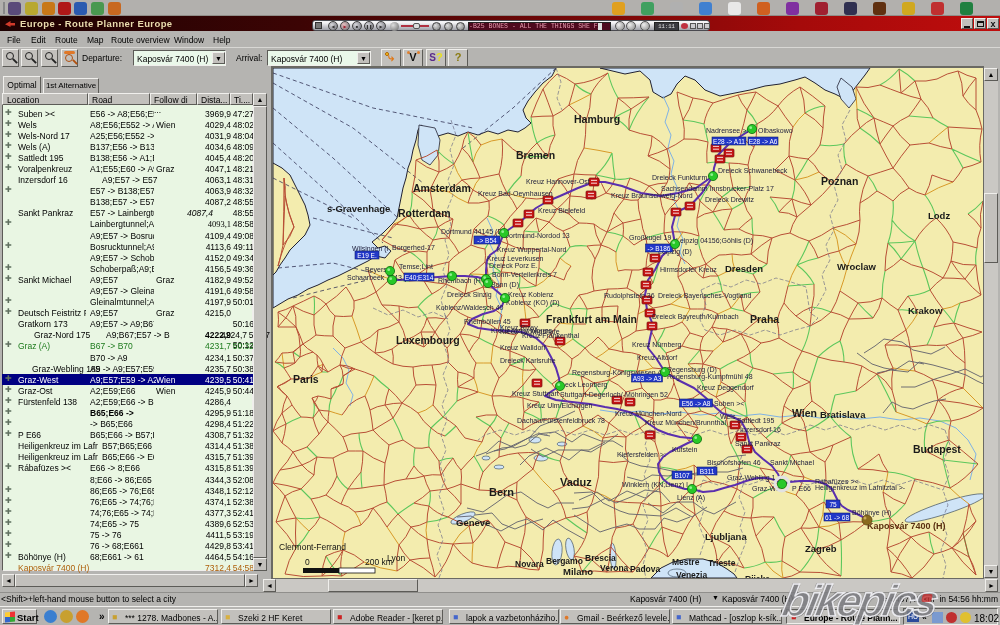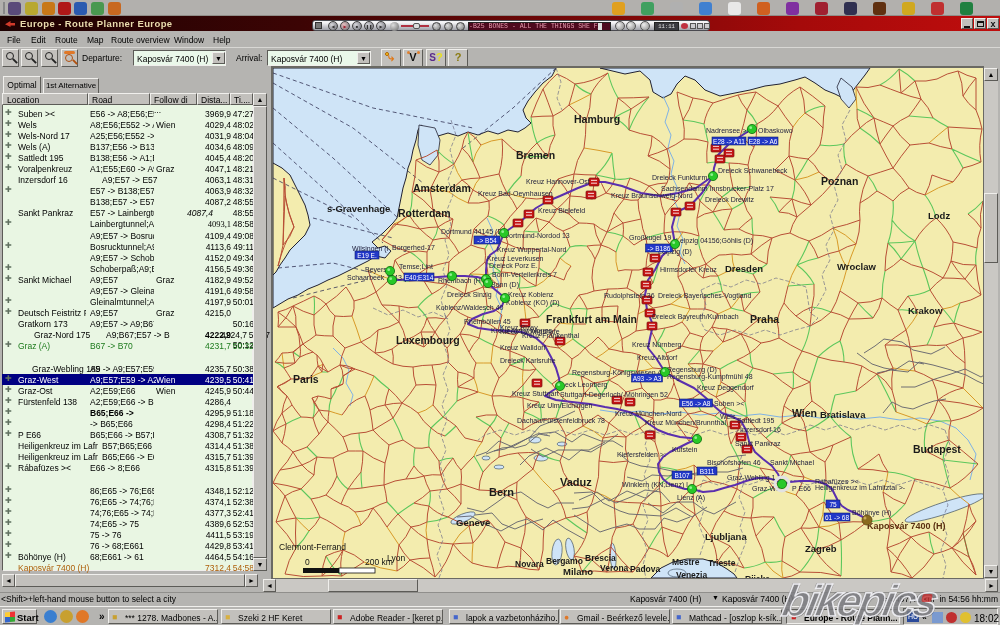--- a/index.html
+++ b/index.html
@@ -247,20 +247,25 @@
       <span style="position:absolute;left:185px;width:44px;top:1px;text-align:right;">4224,7</span>
       <span style="position:absolute;left:230px;width:22px;top:1px;text-align:right;">50:17</span>
     </div>
 <div style="position:absolute;left:0;top:340.4px;width:251px;height:11px;color:#1c7a1c;">
       <span style="position:absolute;left:3px;top:1px;color:#60705f;font-size:8px;line-height:8px;">✚</span>
       <span style="position:absolute;left:16px;top:1px;width:82px;white-space:nowrap;overflow:hidden;">Graz (A)</span>
       <span style="position:absolute;left:88px;top:1px;width:64px;white-space:nowrap;overflow:hidden;">B67 -&gt; B70</span>
       <span style="position:absolute;left:185px;width:44px;top:1px;text-align:right;">4231,7</span>
       <span style="position:absolute;left:230px;width:22px;top:1px;text-align:right;">50:32</span>
     </div>
+<div style="position:absolute;left:0;top:351.5px;width:251px;height:11px;color:#000;">
+      <span style="position:absolute;left:88px;top:1px;width:64px;white-space:nowrap;overflow:hidden;">B70 -&gt; A9</span>
+      <span style="position:absolute;left:185px;width:44px;top:1px;text-align:right;">4234,1</span>
+      <span style="position:absolute;left:230px;width:22px;top:1px;text-align:right;">50:37</span>
+    </div>
 <div style="position:absolute;left:0;top:362.6px;width:251px;height:11px;color:#000;">
       <span style="position:absolute;left:30px;top:1px;width:82px;white-space:nowrap;overflow:hidden;">Graz-Webling 185</span>
       <span style="position:absolute;left:88px;top:1px;width:64px;white-space:nowrap;overflow:hidden;">A9 -&gt; A9;E57;E59</span>
       <span style="position:absolute;left:185px;width:44px;top:1px;text-align:right;">4235,7</span>
       <span style="position:absolute;left:230px;width:22px;top:1px;text-align:right;">50:38</span>
     </div>
 <div style="position:absolute;left:0;top:373.7px;width:251px;height:11px;background:#000082;color:#fff;">
       <span style="position:absolute;left:3px;top:1px;color:#60705f;font-size:8px;line-height:8px;">✚</span>
       <span style="position:absolute;left:16px;top:1px;width:82px;white-space:nowrap;overflow:hidden;">Graz-West</span>
       <span style="position:absolute;left:88px;top:1px;width:66px;white-space:nowrap;overflow:hidden;">A9;E57;E59 -&gt; A2</span>
@@ -313,20 +318,25 @@
       <span style="position:absolute;left:100px;top:1px;width:52px;white-space:nowrap;overflow:hidden;">B65;E66 -&gt; E66</span>
       <span style="position:absolute;left:185px;width:44px;top:1px;text-align:right;">4315,7</span>
       <span style="position:absolute;left:230px;width:22px;top:1px;text-align:right;">51:39</span>
     </div>
 <div style="position:absolute;left:0;top:462.4px;width:251px;height:11px;color:#000;">
       <span style="position:absolute;left:3px;top:1px;color:#60705f;font-size:8px;line-height:8px;">✚</span>
       <span style="position:absolute;left:16px;top:1px;width:82px;white-space:nowrap;overflow:hidden;">Rábafüzes &gt;&lt;</span>
       <span style="position:absolute;left:88px;top:1px;width:64px;white-space:nowrap;overflow:hidden;">E66 -&gt; 8;E66</span>
       <span style="position:absolute;left:185px;width:44px;top:1px;text-align:right;">4315,8</span>
       <span style="position:absolute;left:230px;width:22px;top:1px;text-align:right;">51:39</span>
+    </div>
+<div style="position:absolute;left:0;top:473.5px;width:251px;height:11px;color:#000;">
+      <span style="position:absolute;left:88px;top:1px;width:64px;white-space:nowrap;overflow:hidden;">8;E66 -&gt; 86;E65</span>
+      <span style="position:absolute;left:185px;width:44px;top:1px;text-align:right;">4344,3</span>
+      <span style="position:absolute;left:230px;width:22px;top:1px;text-align:right;">52:08</span>
     </div>
 <div style="position:absolute;left:0;top:484.6px;width:251px;height:11px;color:#000;">
       <span style="position:absolute;left:3px;top:1px;color:#60705f;font-size:8px;line-height:8px;">✚</span>
       <span style="position:absolute;left:88px;top:1px;width:64px;white-space:nowrap;overflow:hidden;">86;E65 -&gt; 76;E65</span>
       <span style="position:absolute;left:185px;width:44px;top:1px;text-align:right;">4348,1</span>
       <span style="position:absolute;left:230px;width:22px;top:1px;text-align:right;">52:12</span>
     </div>
 <div style="position:absolute;left:0;top:495.6px;width:251px;height:11px;color:#000;">
       <span style="position:absolute;left:3px;top:1px;color:#60705f;font-size:8px;line-height:8px;">✚</span>
       <span style="position:absolute;left:88px;top:1px;width:64px;white-space:nowrap;overflow:hidden;">76;E65 -&gt; 74;76;E</span>

